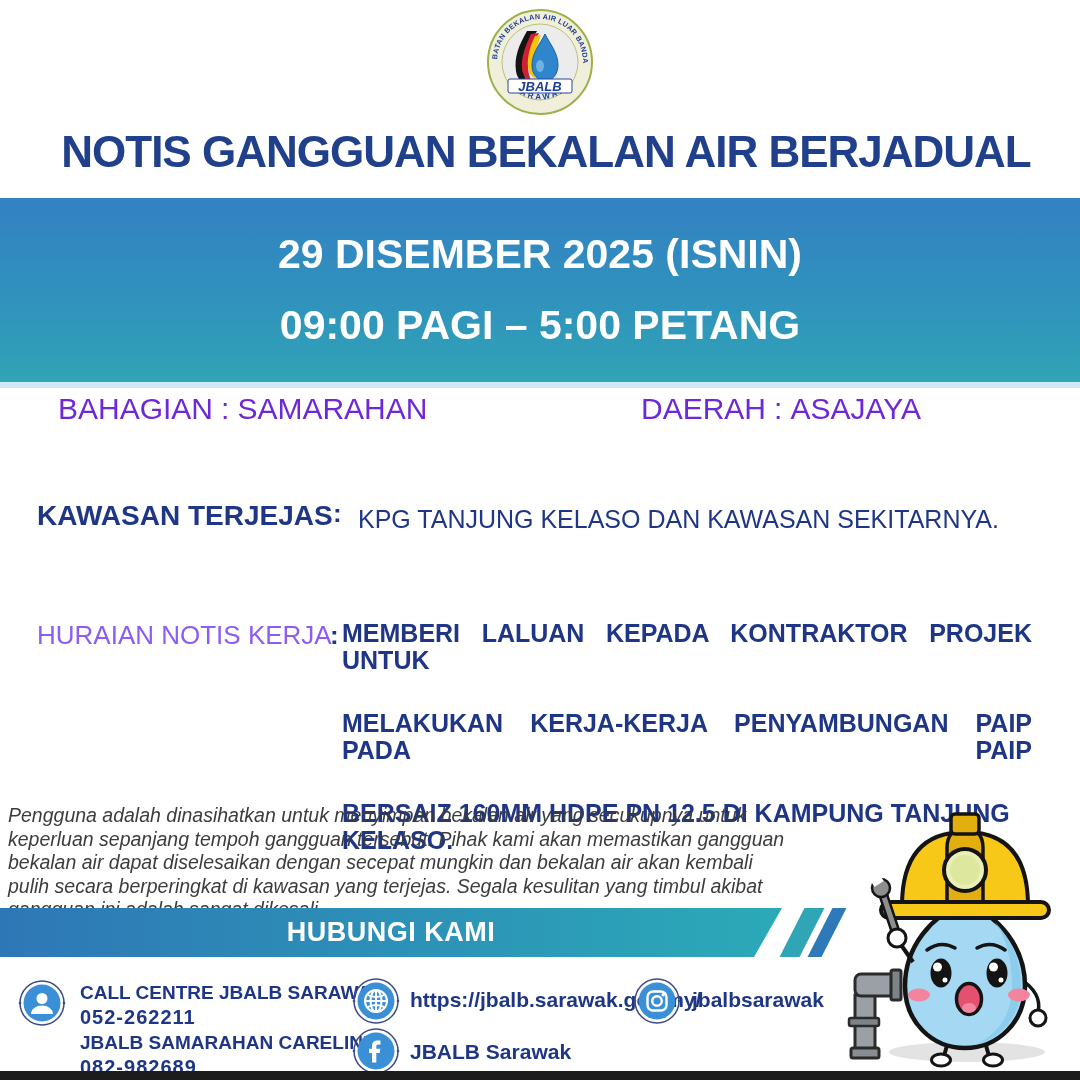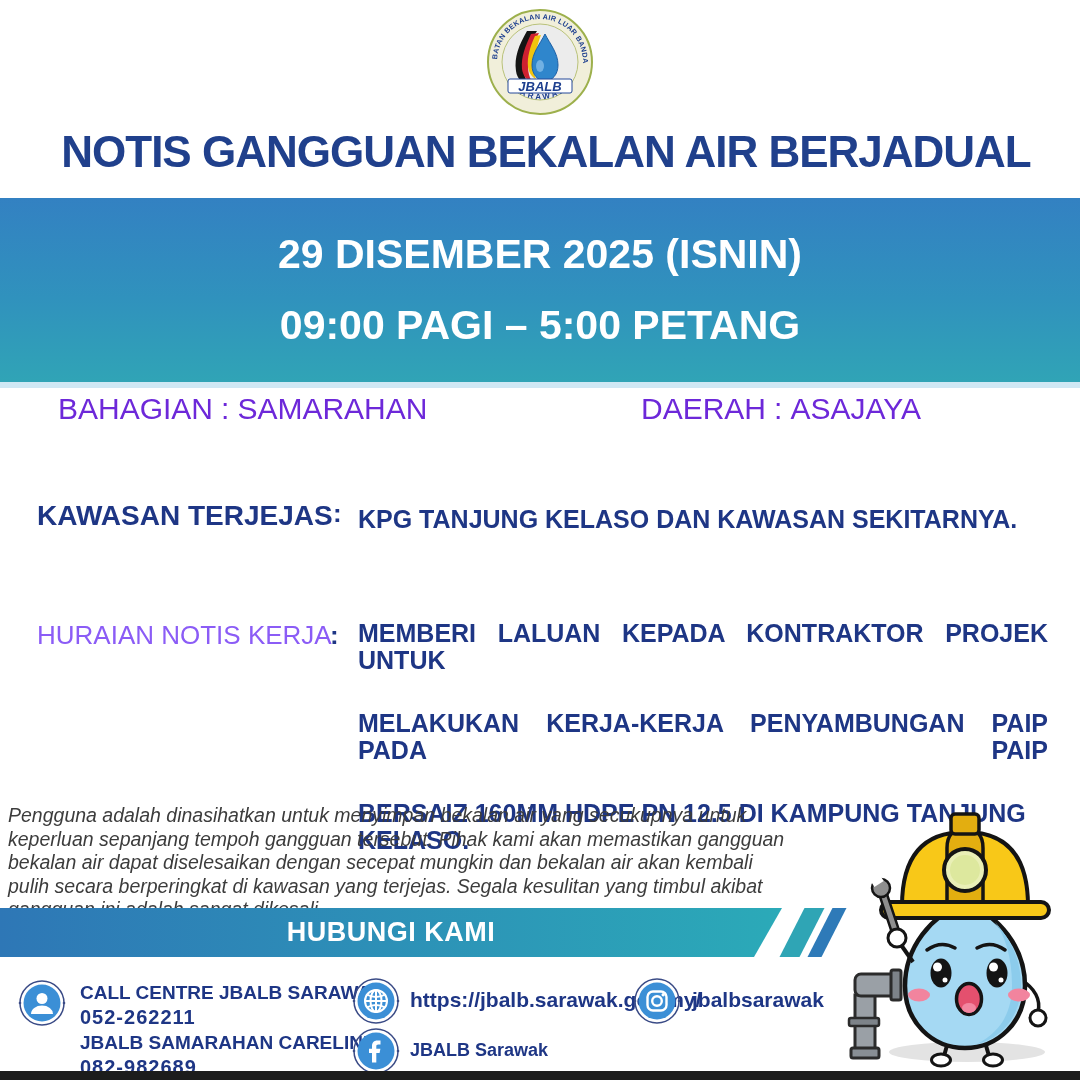--- a/index.html
+++ b/index.html
@@ -23,25 +23,25 @@
   }
   .band-line{color:#ffffff;font-size:41px;font-weight:bold;letter-spacing:0;}
   
   .loc{position:absolute;top:392px;font-size:30px;font-weight:normal;color:#6d28d9;white-space:nowrap;}
   .loc span{margin-right:8px;}
   #loc-bahagian{left:58px;}
   #loc-daerah{left:600px;margin-left:41px;}
   
   .kw-label{position:absolute;left:37px;top:500px;font-size:28px;font-weight:bold;color:#1e3685;}
   .kw-colon{position:absolute;left:333px;top:498px;font-size:26px;font-weight:bold;color:#1e3685;}
-  .kw-value{position:absolute;left:358px;top:505px;font-size:25px;font-weight:bold;color:#1e3685;}
+  .kw-value{position:absolute;left:358px;top:505px;font-size:25px;font-weight:normal;color:#1e3685;}
   
   .hr-label{position:absolute;left:37px;top:620px;font-size:26px;font-weight:normal;color:#8b5cf6;}
   .hr-colon{position:absolute;left:330px;top:620px;font-size:26px;font-weight:bold;color:#1e3685;}
-  .hr-lines{position:absolute;left:358px;top:620px;width:690px;}
+  .hr-lines{position:absolute;left:342px;top:620px;width:690px;}
   .hr-line{
     font-size:25px;font-weight:bold;color:#1e3685;line-height:27px;margin-bottom:36px;
     text-align:justify;text-align-last:justify;white-space:normal;
   }
   .hr-line.last{text-align:left;text-align-last:left;}
   
   .advisory{
     position:absolute;left:8px;top:804px;width:782px;
     font-size:19.5px;font-style:italic;color:#3c3c3c;line-height:23.5px;
   }
@@ -59,21 +59,21 @@
   .cicon{position:absolute;width:48px;height:48px;}
   .ctext{position:absolute;font-weight:bold;color:#1e3685;white-space:nowrap;}
   #icon-person{left:18px;top:979px;}
   #cc-label{left:80px;top:982px;font-size:19px;}
   #cc-phone{left:80px;top:1006px;font-size:20px;letter-spacing:1px;}
   #cl-label{left:80px;top:1032px;font-size:19px;}
   #cl-phone{left:80px;top:1056px;font-size:20px;letter-spacing:1px;}
   #icon-globe{left:352px;top:977px;}
   #web-text{left:410px;top:988px;font-size:21px;}
   #icon-fb{left:352px;top:1027px;}
-  #fb-text{left:410px;top:1040px;font-size:18px;}
+  #fb-text{left:410px;top:1040px;font-size:21px;}
   #icon-ig{left:633px;top:977px;}
   #ig-text{left:692px;top:988px;font-size:21px;}
   
   .mascot{position:absolute;left:845px;top:790px;width:235px;height:282px;}
   
   .footer-bar{position:absolute;left:0;bottom:0;width:1080px;height:9px;background:#1c1c1c;}
 </style>
 </head>
 <body>
 

